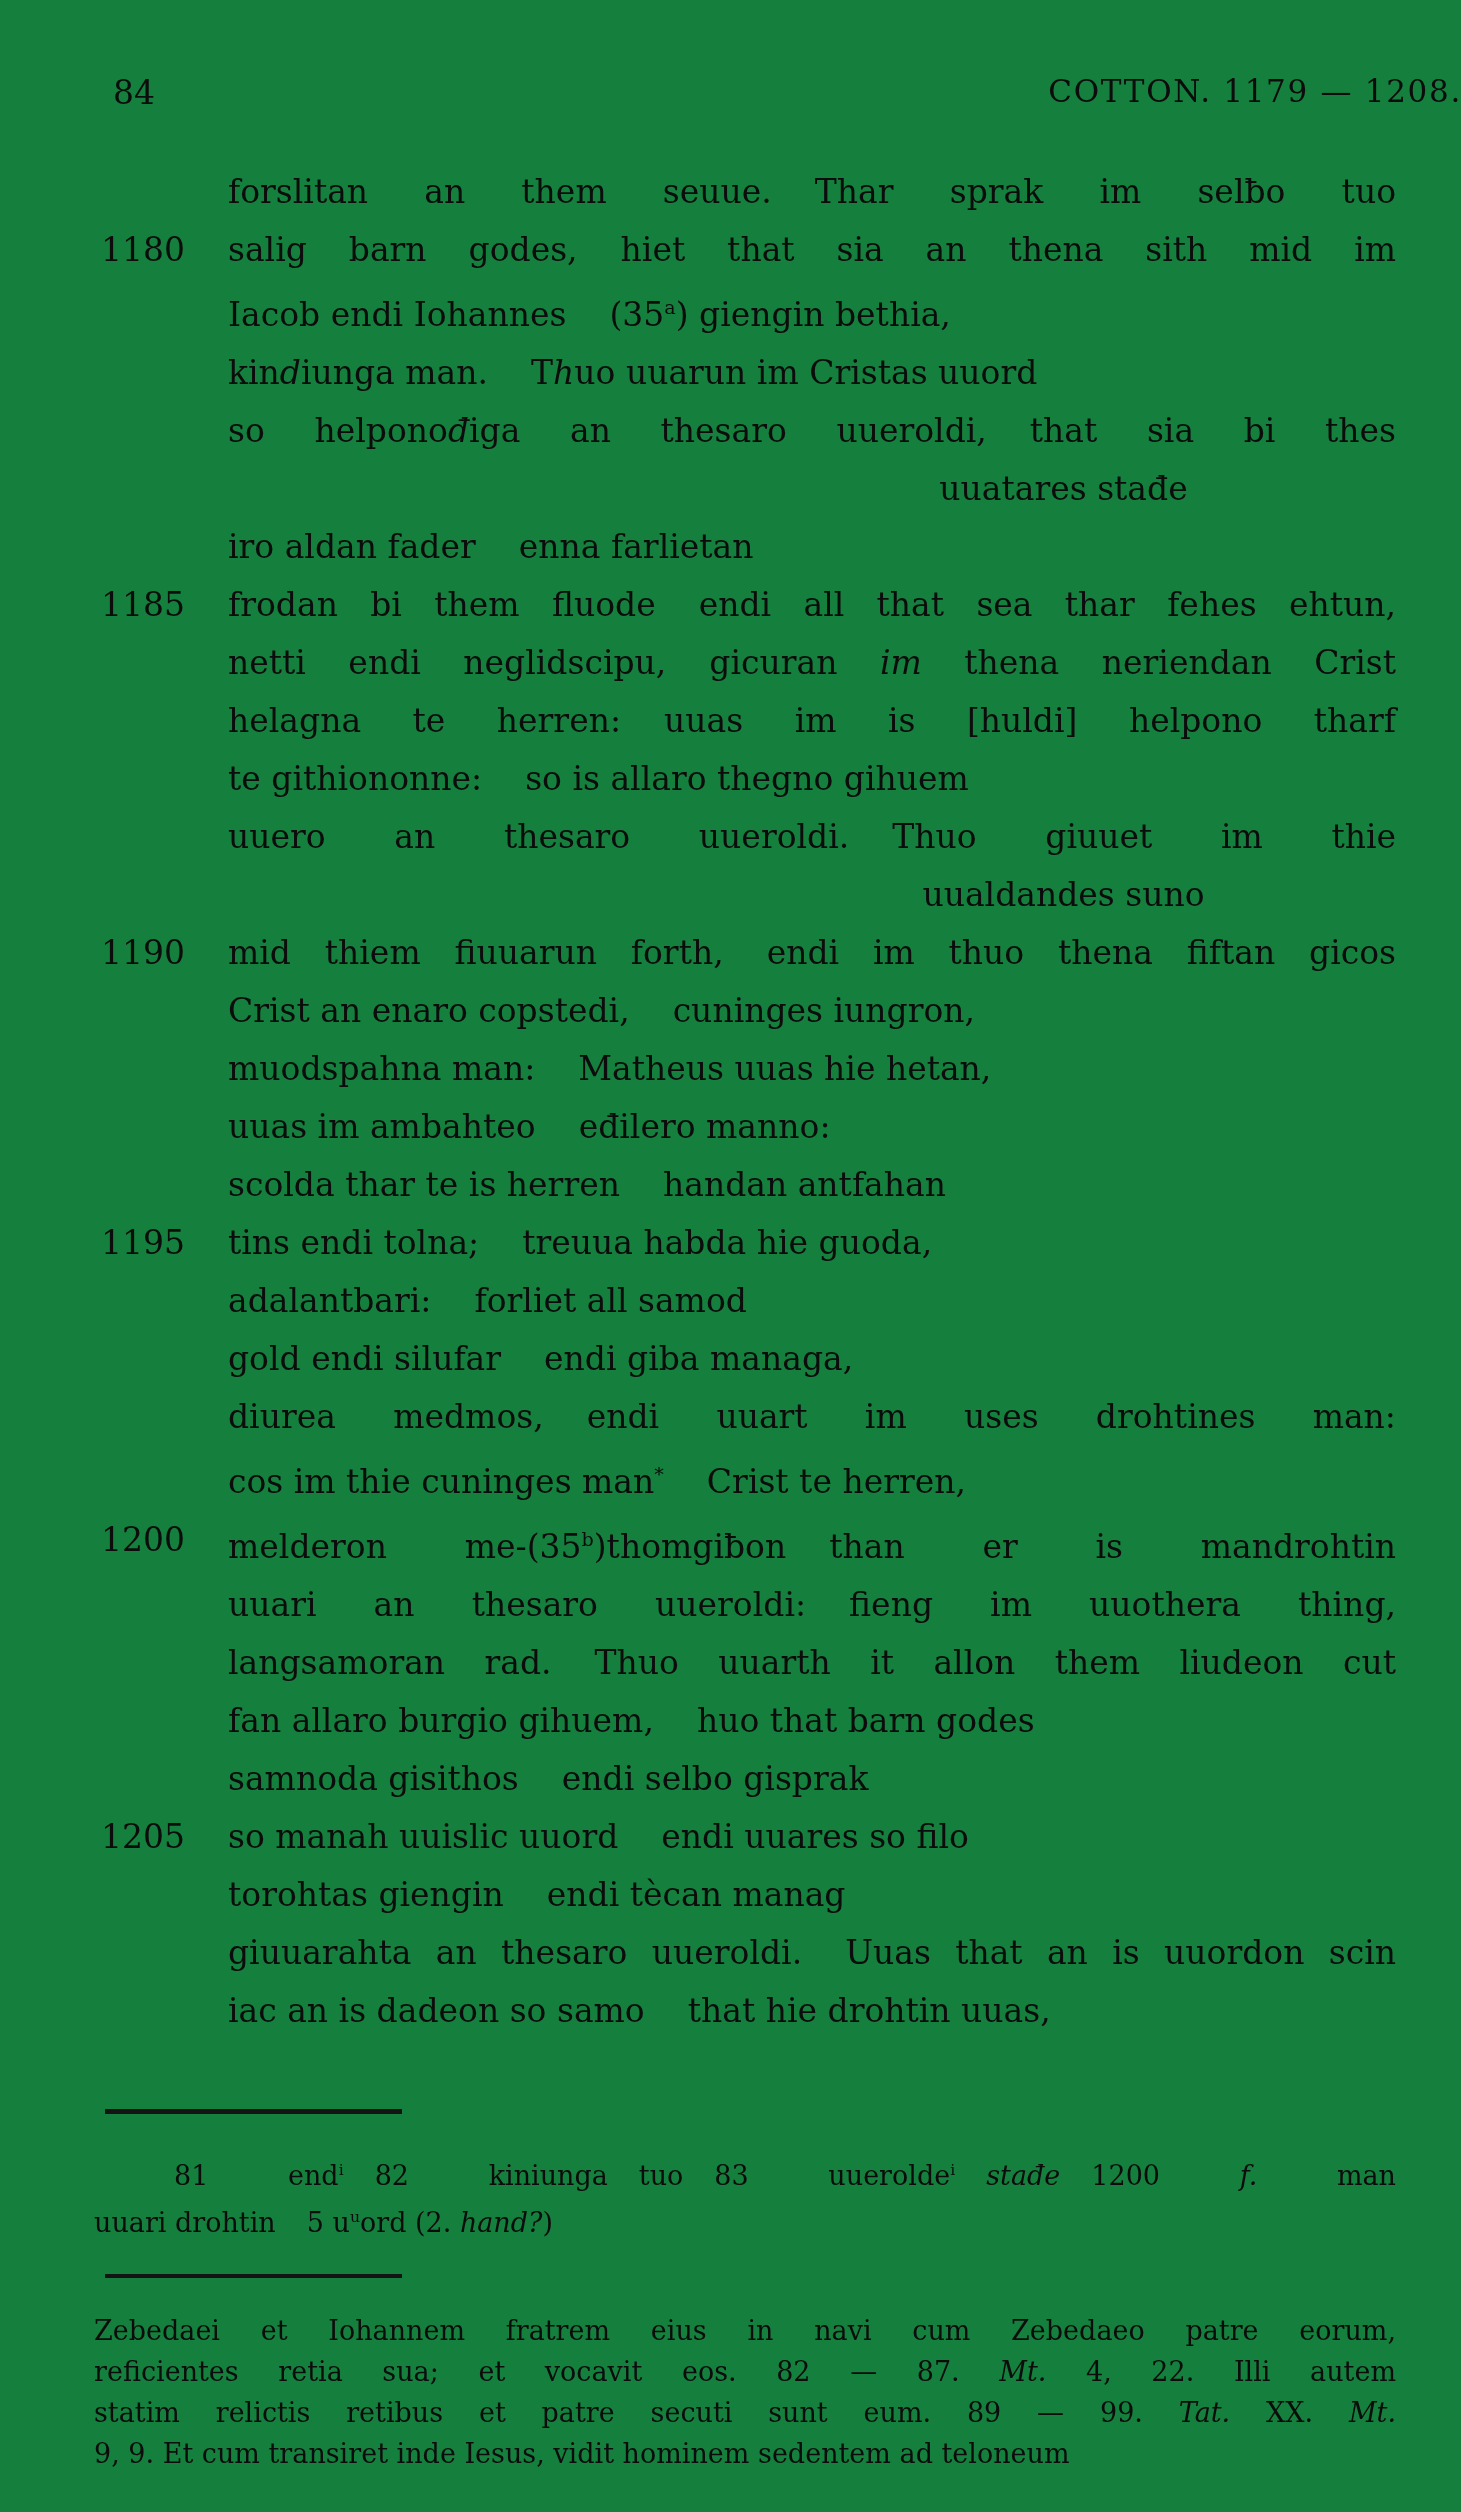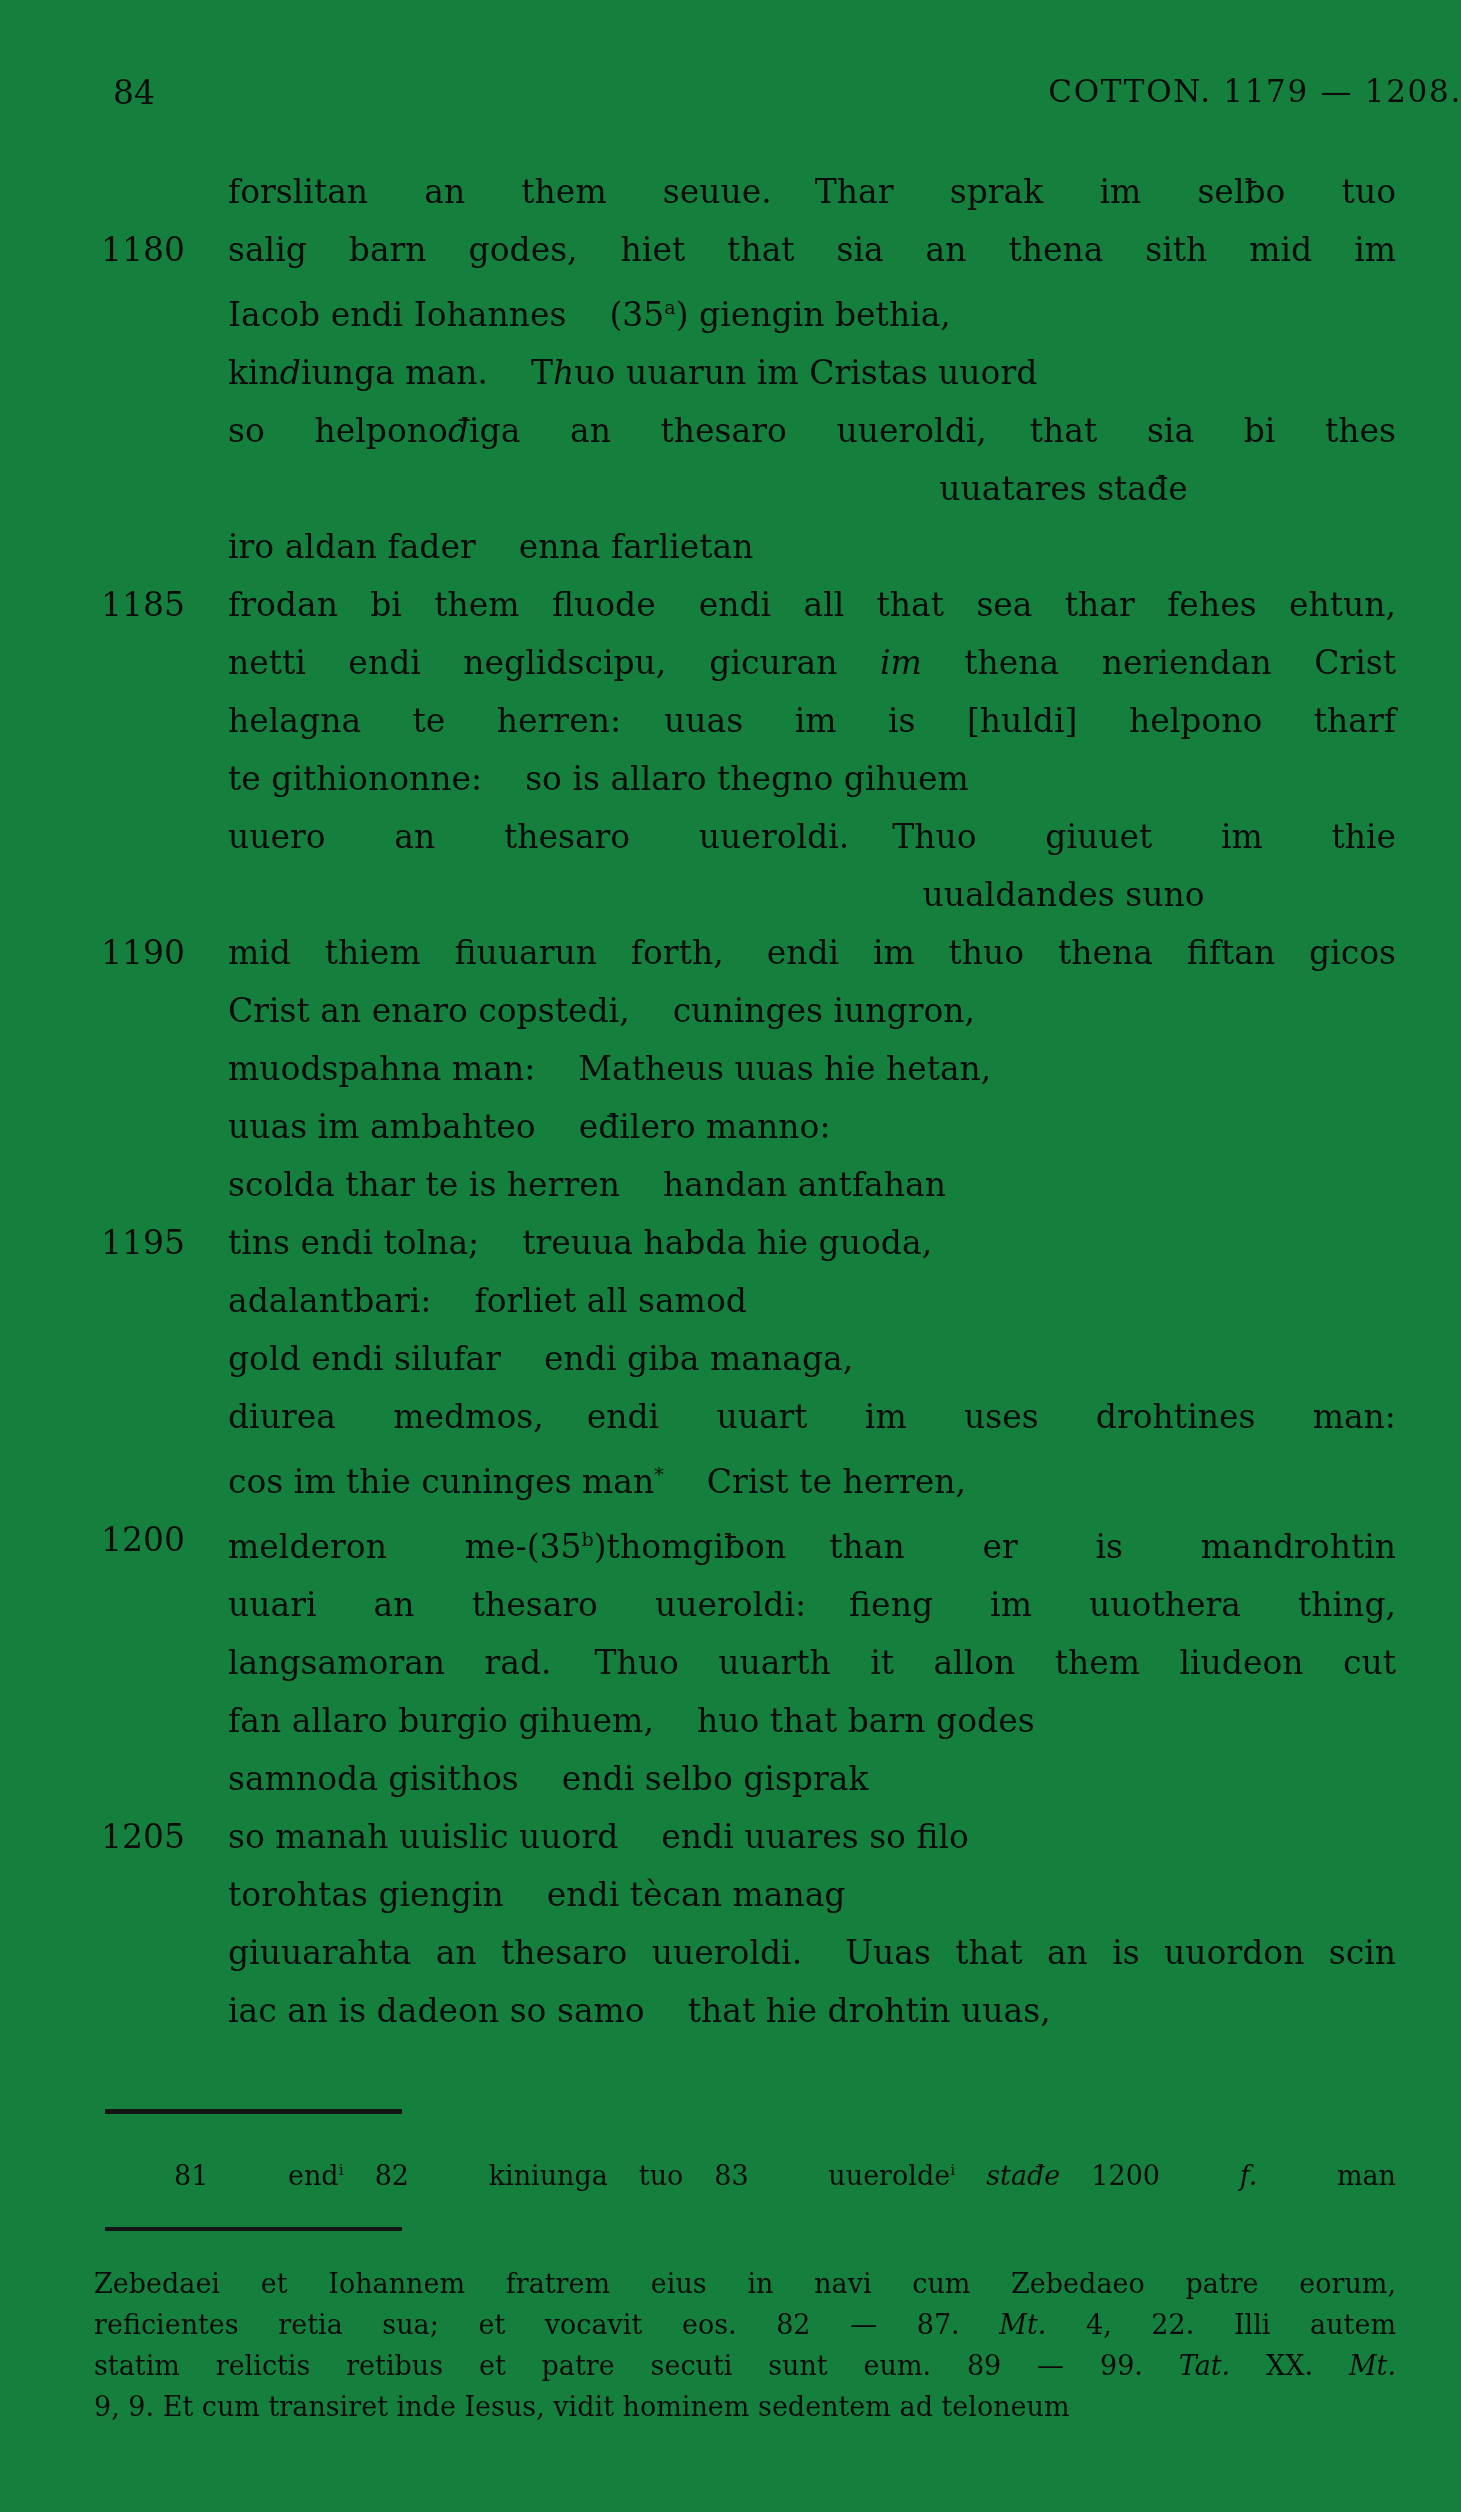--- a/index.html
+++ b/index.html
@@ -179,20 +179,23 @@
         <div class="vline">
     <span class="num"></span>
     <span class="txt"><span>iac an is dadeon so samo</span><span class="gap">&nbsp;</span><span>that hie drohtin uuas,</span></span>
   </div>
       </div>
     <div class="rule r1"></div>
     <div class="fnblock" id="apparatus">
         <div class="fnline indent j">
     <span class="txt"><span>81 end</span><span class="sup">i</span><span class="gap">&nbsp;</span><span>82 kiniunga</span><span class="gap">&nbsp;</span><span>tuo</span><span class="gap">&nbsp;</span><span>83 uuerolde</span><span class="sup">i</span><span class="gap">&nbsp;</span><span class="it">stađe</span><span class="gap">&nbsp;</span><span>1200 </span><span class="it">f.</span><span> man</span></span>
   </div>
+        <div class="fnline">
+    <span class="txt"><span>uuari drohtin</span><span class="gap">&nbsp;</span><span>5 u</span><span class="sup">u</span><span>ord (2. </span><span class="it">hand?</span><span>)</span></span>
+  </div>
       </div>
     <div class="rule r2"></div>
     <div class="fnblock latin" id="latin">
         <div class="fnline j">
     <span class="txt"><span>Zebedaei et Iohannem fratrem eius in navi cum Zebedaeo patre eorum,</span></span>
   </div>
         <div class="fnline j">
     <span class="txt"><span>reficientes retia sua; et vocavit eos. 82 — 87. </span><span class="it">Mt.</span><span> 4, 22. Illi autem</span></span>
   </div>
         <div class="fnline j">

